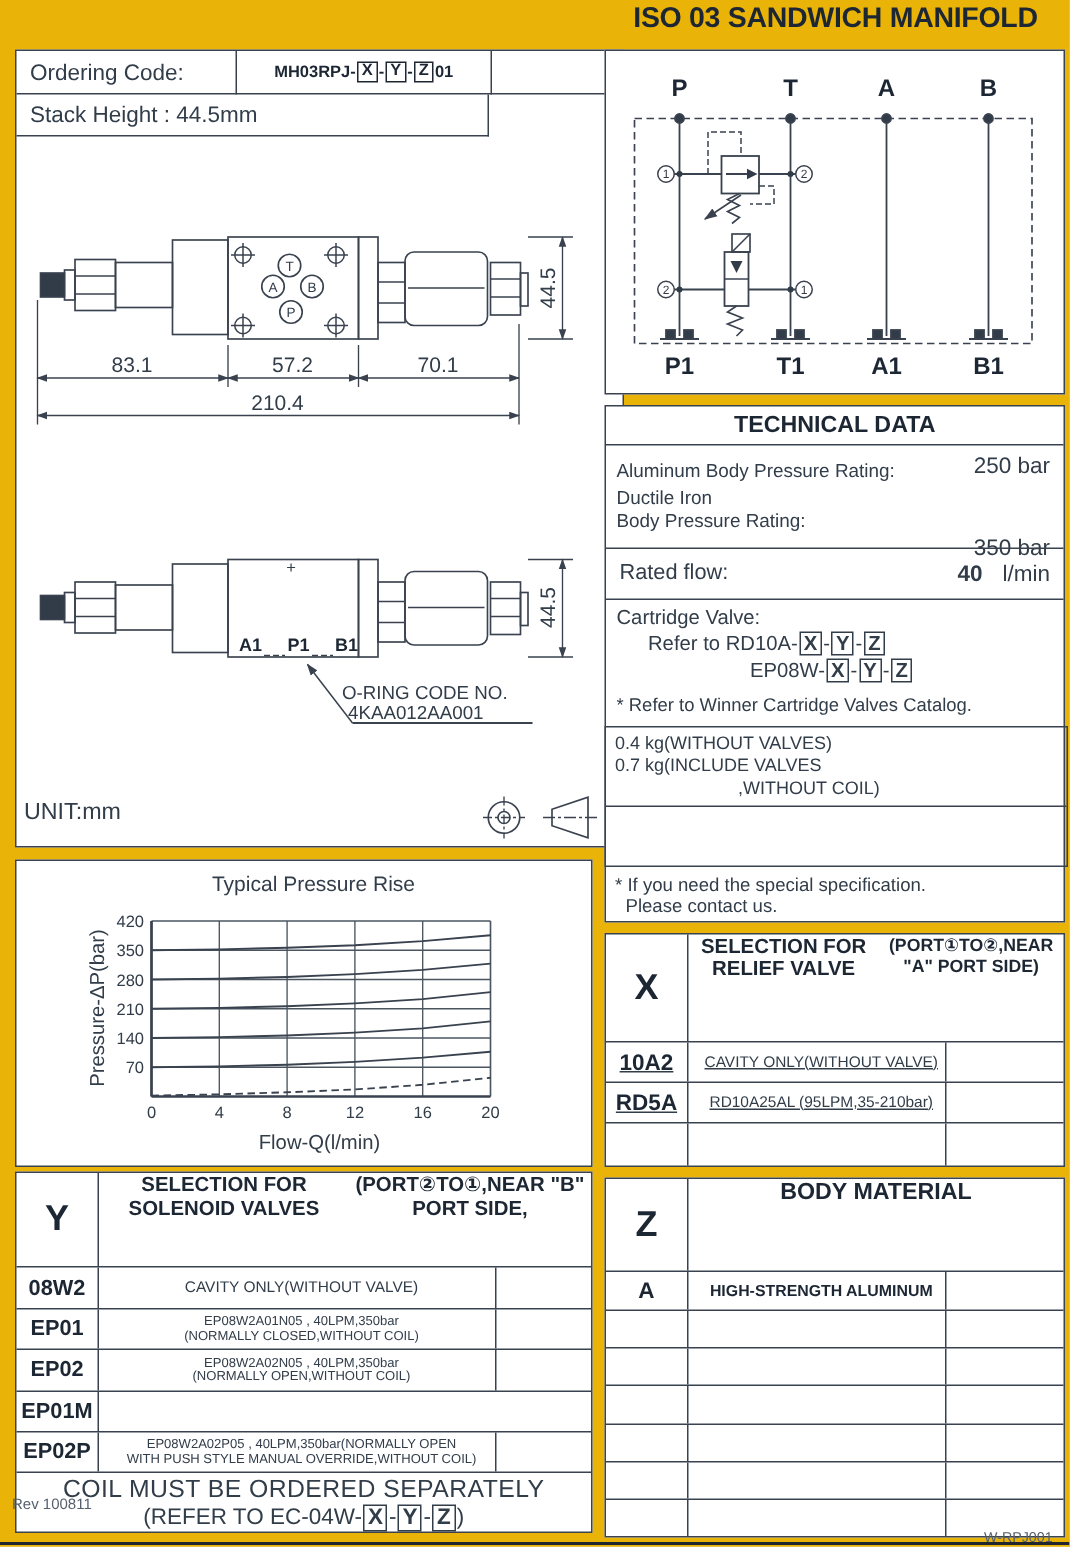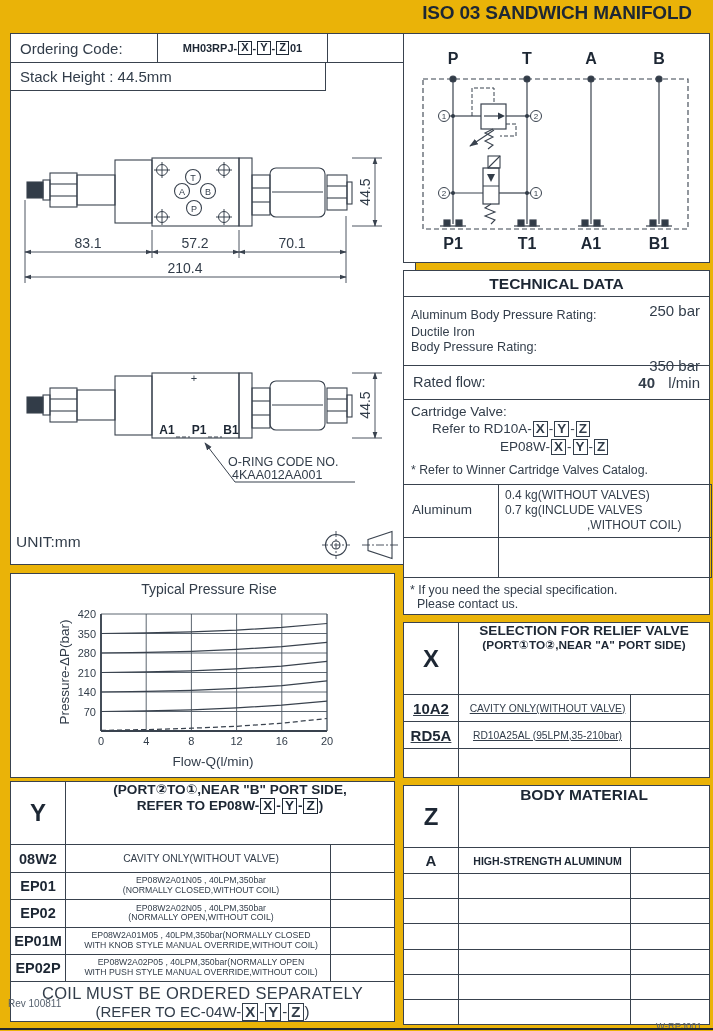--- a/index.html
+++ b/index.html
@@ -41,21 +41,21 @@
   .wl3{padding-left:82px;}
   .tech-note{font-size:12.4px;line-height:13.5px;}
   
   .chart-box{left:10px;top:573px;width:385px;height:205px;}
   .tick{font-size:11px;fill:var(--ink);}
   .axis-label{font-size:13.5px;fill:var(--ink);}
   .chart-title{font-size:14px;fill:var(--ink);}
   
   .sel-header{display:flex;border-bottom:1.5px solid var(--line);}
   .sel-key{width:55px;border-right:1.4px solid var(--line);display:flex;align-items:center;justify-content:center;font-weight:bold;color:var(--ink-bold);font-size:24px;}
-  .sel-title{flex:1;text-align:center;color:var(--ink-bold);font-weight:bold;display:flex;flex-direction:column;justify-content:flex-start;}
+  .sel-title{flex:1;text-align:center;color:var(--ink-bold);font-weight:bold;display:flex;flex-direction:row;justify-content:center;}
   .sel-row{display:flex;border-bottom:1.1px solid var(--line);}
   .sel-row:last-child{border-bottom:none;}
   .sel-code{width:55px;border-right:1.4px solid var(--line);display:flex;align-items:center;justify-content:center;font-weight:bold;color:var(--ink-bold);font-size:15px;}
   .sel-desc{border-right:1.2px solid var(--line);display:flex;flex-direction:column;justify-content:center;padding-left:6px;text-align:center;}
   .sel-empty{flex:1;}
   
   .x-table{left:403px;top:622px;width:307px;height:156px;display:flex;flex-direction:column;}
   .x-table .sel-header{height:72px;}
   .xt-l1{font-size:13.6px;}
   .xt-l2{font-size:11.8px;}
@@ -341,24 +341,20 @@
     <div class="tsep" style="top:94px;"></div>
     <div class="tech-abs" style="left:9px;top:103px;font-size:14.5px;">Rated flow:</div>
     <div class="tech-abs tvalue" style="right:54px;top:103px;font-weight:bold;">40</div>
     <div class="tech-abs tvalue" style="right:9px;top:103px;">l/min</div>
     <div class="tsep" style="top:128px;"></div>
     <div class="tech-abs" style="left:7px;top:133px;font-size:13.5px;">Cartridge Valve:</div>
     <div class="tech-abs" style="left:28px;top:150px;font-size:13.5px;"><span>Refer to RD10A-</span><span class="xbox">X</span><span>-</span><span class="xbox">Y</span><span>-</span><span class="xbox">Z</span></div>
     <div class="tech-abs" style="left:96px;top:168px;font-size:13.5px;"><span>EP08W-</span><span class="xbox">X</span><span>-</span><span class="xbox">Y</span><span>-</span><span class="xbox">Z</span></div>
     <div class="tech-abs" style="left:7px;top:192px;font-size:12.3px;">* Refer to Winner Cartridge Valves Catalog.</div>
     <div class="wtable">
-      <div class="wcol1">
-        <div class="wmat">Aluminum</div>
-        <div class="wrowline" style="left:-1px;width:96px;"></div>
-      </div>
       <div class="wcol2">
         <div>0.4  kg(WITHOUT VALVES)</div>
         <div>0.7  kg(INCLUDE VALVES</div>
         <div class="wl3">,WITHOUT COIL)</div>
         <div class="wrowline"></div>
       </div>
     </div>
     <div class="tech-abs tech-note" style="left:6px;top:313px;">
       <div>* If you need the special specification.</div>
       <div style="padding-left:7px;">Please contact us.</div>
@@ -428,22 +424,22 @@
       <div class="cell1"></div>
         <div class="cell2"></div>
         <div class="sel-empty"></div>
     </div>
   </div>
 
   <div class="box y-table">
     <div class="sel-header">
       <div class="sel-key">Y</div>
       <div class="sel-title">
+        <div class="yt-l1">SELECTION FOR SOLENOID VALVES</div>
         <div class="yt-l2">(PORT②TO①,NEAR "B" PORT SIDE,</div>
-        <div class="yt-l3"><span>REFER TO EP08W-</span><span class="xbox">X</span><span>-</span><span class="xbox">Y</span><span>-</span><span class="xbox">Z</span><span>)</span></div>
       </div>
     </div>
     <div class="sel-row">
       <div class="sel-code">08W2</div>
       <div class="sel-desc" style="font-size:10.3px;">
           <div>CAVITY ONLY(WITHOUT VALVE)</div>
         </div>
       <div class="sel-empty"></div>
     </div>
     <div class="sel-row">
@@ -457,24 +453,20 @@
     <div class="sel-row">
       <div class="sel-code">EP02</div>
       <div class="sel-desc">
           <div>EP08W2A02N05 , 40LPM,350bar</div>
           <div>(NORMALLY OPEN,WITHOUT COIL)</div>
         </div>
       <div class="sel-empty"></div>
     </div>
     <div class="sel-row">
       <div class="sel-code">EP01M</div>
-      <div class="sel-desc">
-          <div>EP08W2A01M05 , 40LPM,350bar(NORMALLY CLOSED</div>
-          <div>WITH KNOB STYLE MANUAL OVERRIDE,WITHOUT COIL)</div>
-        </div>
       <div class="sel-empty"></div>
     </div>
     <div class="sel-row">
       <div class="sel-code">EP02P</div>
       <div class="sel-desc">
           <div>EP08W2A02P05 , 40LPM,350bar(NORMALLY OPEN</div>
           <div>WITH PUSH STYLE MANUAL OVERRIDE,WITHOUT COIL)</div>
         </div>
       <div class="sel-empty"></div>
     </div>

